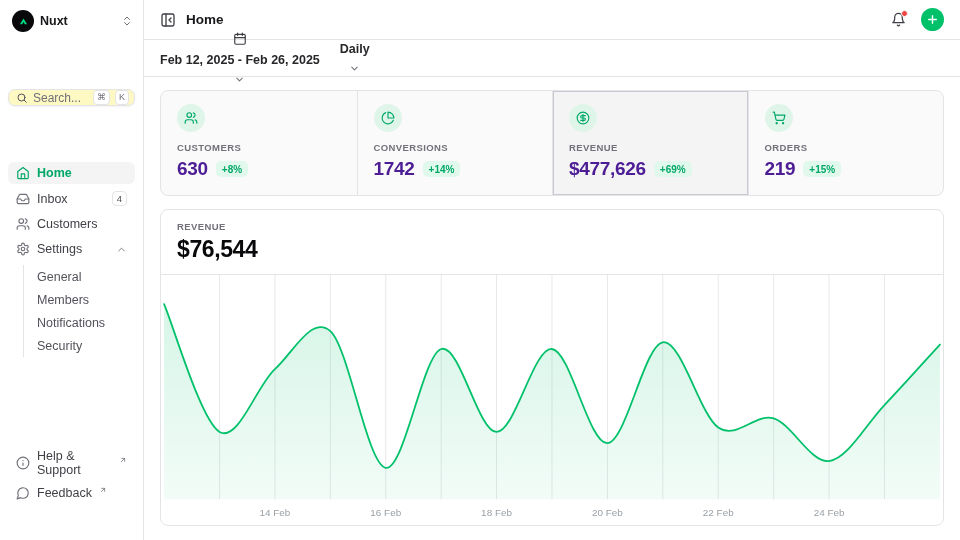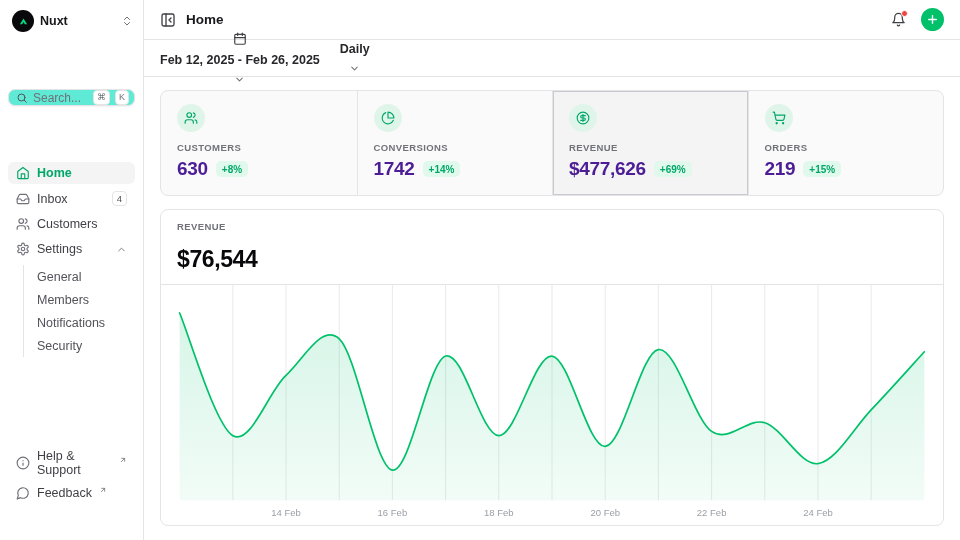--- a/index.html
+++ b/index.html
@@ -16,21 +16,21 @@
     display:flex; flex-direction:column; padding:8px 8px 0;gap:44px; }
   .ws-header { display:flex; align-items:center; gap:6px; padding:2px 2px 2px 4px; cursor:pointer; }
   .ws-logo { width:22px; height:22px; border-radius:50%; background:#09090b;
     display:flex; align-items:center; justify-content:center; flex:none; }
   .ws-logo svg { width:13px; height:13px; }
   .ws-name { font-weight:700; font-size:12.5px; }
   .spacer { flex:1; }
   .sel-icon { color:#71717a; } .sel-icon svg { width:12px; height:12px; }
 
   .search { margin-top:11px; display:flex; align-items:center; gap:5px; height:27px;
-    border:1px solid #e4e4e7; border-radius:7px; padding:0 5px 0 7px; background:#5eead4;
+    border:1px solid #e4e4e7; border-radius:7px; padding:0 5px 0 7px; background:#fef9c3;
     box-shadow:0 1px 2px rgba(0,0,0,.05); color:#71717a; cursor:text; }
   .search svg { width:12px; height:12px; color:#52525b; flex:none; }
   .search-ph { font-size:12px; }
   .kbd { font-size:9px; line-height:13px; border:1px solid #e4e4e7; border-radius:4px;
     padding:0 3px; min-width:14px; text-align:center; color:#71717a; background:#fff; }
 
   .nav { margin-top:12px; display:flex; flex-direction:column; gap:3px; }
   .nav-item { display:flex; align-items:center; gap:7px; padding:4px 8px; border-radius:6px;
     color:#3f3f46; cursor:pointer; }
   .nav-item svg { width:14px; height:14px; color:#71717a; flex:none; }
@@ -88,21 +88,21 @@
   .stat-label { margin-top:10px; font-size:9.5px; letter-spacing:.4px; color:#71717a; font-weight:600; }
   .stat-value-row { margin-top:5px; display:flex; align-items:center; gap:8px; }
   .stat-value { font-size:19px; font-weight:700; letter-spacing:-.3px; color:#4c1d95; }
   .delta-badge { background:var(--badge-bg,#e1f8ec); color:var(--accent-text,#00a868);
     font-size:10px; font-weight:600; padding:2.5px 6px; border-radius:5px; }
 
   .chart-card { flex:1; border:1px solid #e4e4e7; border-radius:8px; background:#fff;
     display:flex; flex-direction:column; min-height:0; overflow:hidden; }
   .chart-header { padding:11px 16px 11px; border-bottom:1px solid #e4e4e7; flex:none; }
   .chart-label { font-size:9.5px; letter-spacing:.4px; color:#71717a; font-weight:600; }
-  .chart-value { font-size:23px; font-weight:700; letter-spacing:-.4px; margin-top:14px; color:#09090b; }
+  .chart-value { font-size:23px; font-weight:700; letter-spacing:-.4px; margin-top:4px; color:#09090b; }
   .chart-body { flex:1; position:relative; min-height:0; }
   .chart-body svg { position:absolute; inset:0; width:100%; height:100%; }
 </style>
 </head>
 <body>
 
 <aside class="sidebar">
   <div class="ws-header">
     <span class="ws-logo">
       <svg viewBox="0 0 24 24">

